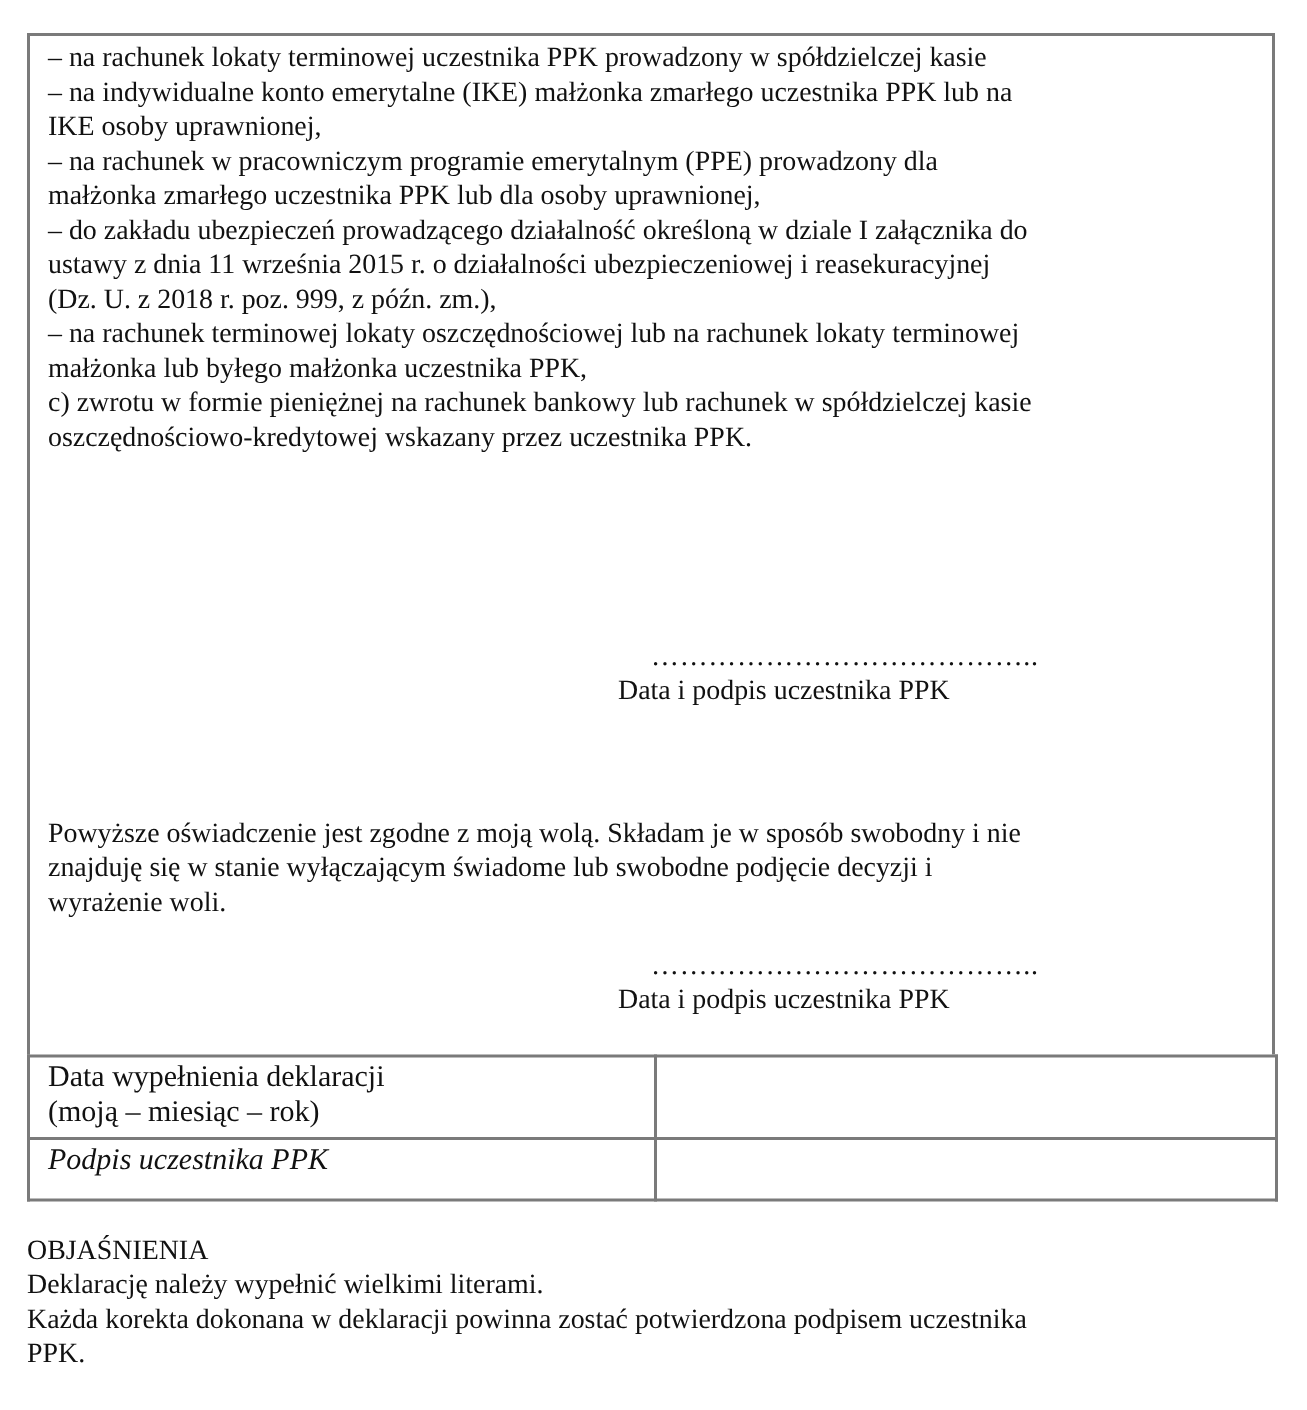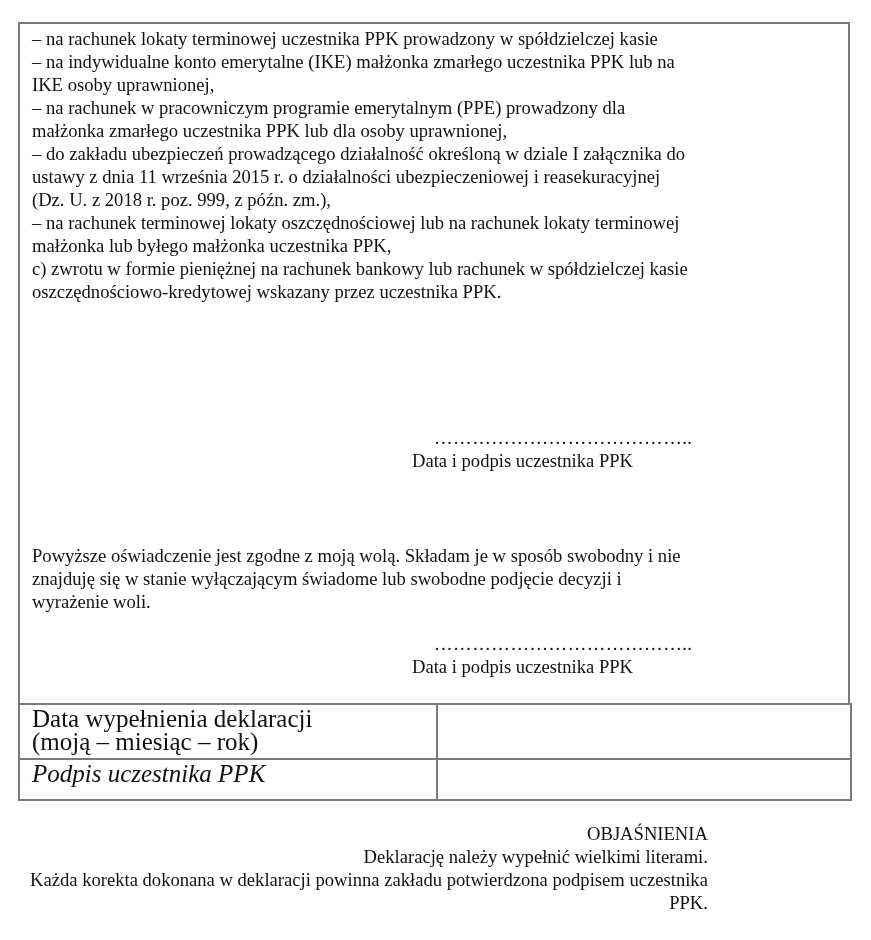--- a/index.html
+++ b/index.html
@@ -16,24 +16,24 @@
   .line { display: block; white-space: nowrap; }
   .sig { position: absolute; }
   .sig .dots { display: block; letter-spacing: 0.5px; padding-left: 22px; }
   .sig .label { display: block; }
   .table {
     position: absolute; left: 18px; top: 703px; width: 834px;
     border-collapse: collapse;
   }
   .table td {
     border: 2px solid #7a7a7a; padding: 2px 12px 5px 12px; vertical-align: top;
-    font-size: 25px; line-height: 23px; margin-top: 40px;
+    font-size: 20px; line-height: 23px; margin-top: 40px;
   }
   .table td.c1 { width: 392px; }
-  .notes { position: absolute; left: 30px; top: 822px; text-align: right; }
+  .notes { position: absolute; left: 18px; top: 822px; }
 </style>
 </head>
 <body>
 
 <div class="box">
   <div class="box-inner">
     <span class="line">– na rachunek lokaty terminowej uczestnika PPK prowadzony w spółdzielczej kasie</span>
     <span class="line">– na indywidualne konto emerytalne (IKE) małżonka zmarłego uczestnika PPK lub na</span>
     <span class="line">IKE osoby uprawnionej,</span>
     <span class="line">– na rachunek w pracowniczym programie emerytalnym (PPE) prowadzony dla</span>
@@ -78,15 +78,15 @@
       <span class="line">Podpis uczestnika PPK</span>
     </td>
     <td></td>
   </tr>
 </tbody>
   </table>
 
 <div class="notes">
   <span class="line">OBJAŚNIENIA</span>
   <span class="line">Deklarację należy wypełnić wielkimi literami.</span>
-  <span class="line">Każda korekta dokonana w deklaracji powinna zakładu potwierdzona podpisem uczestnika</span>
+  <span class="line">Każda korekta dokonana w deklaracji powinna zostać potwierdzona podpisem uczestnika</span>
   <span class="line">PPK.</span>
 </div>
 
 </body></html>

